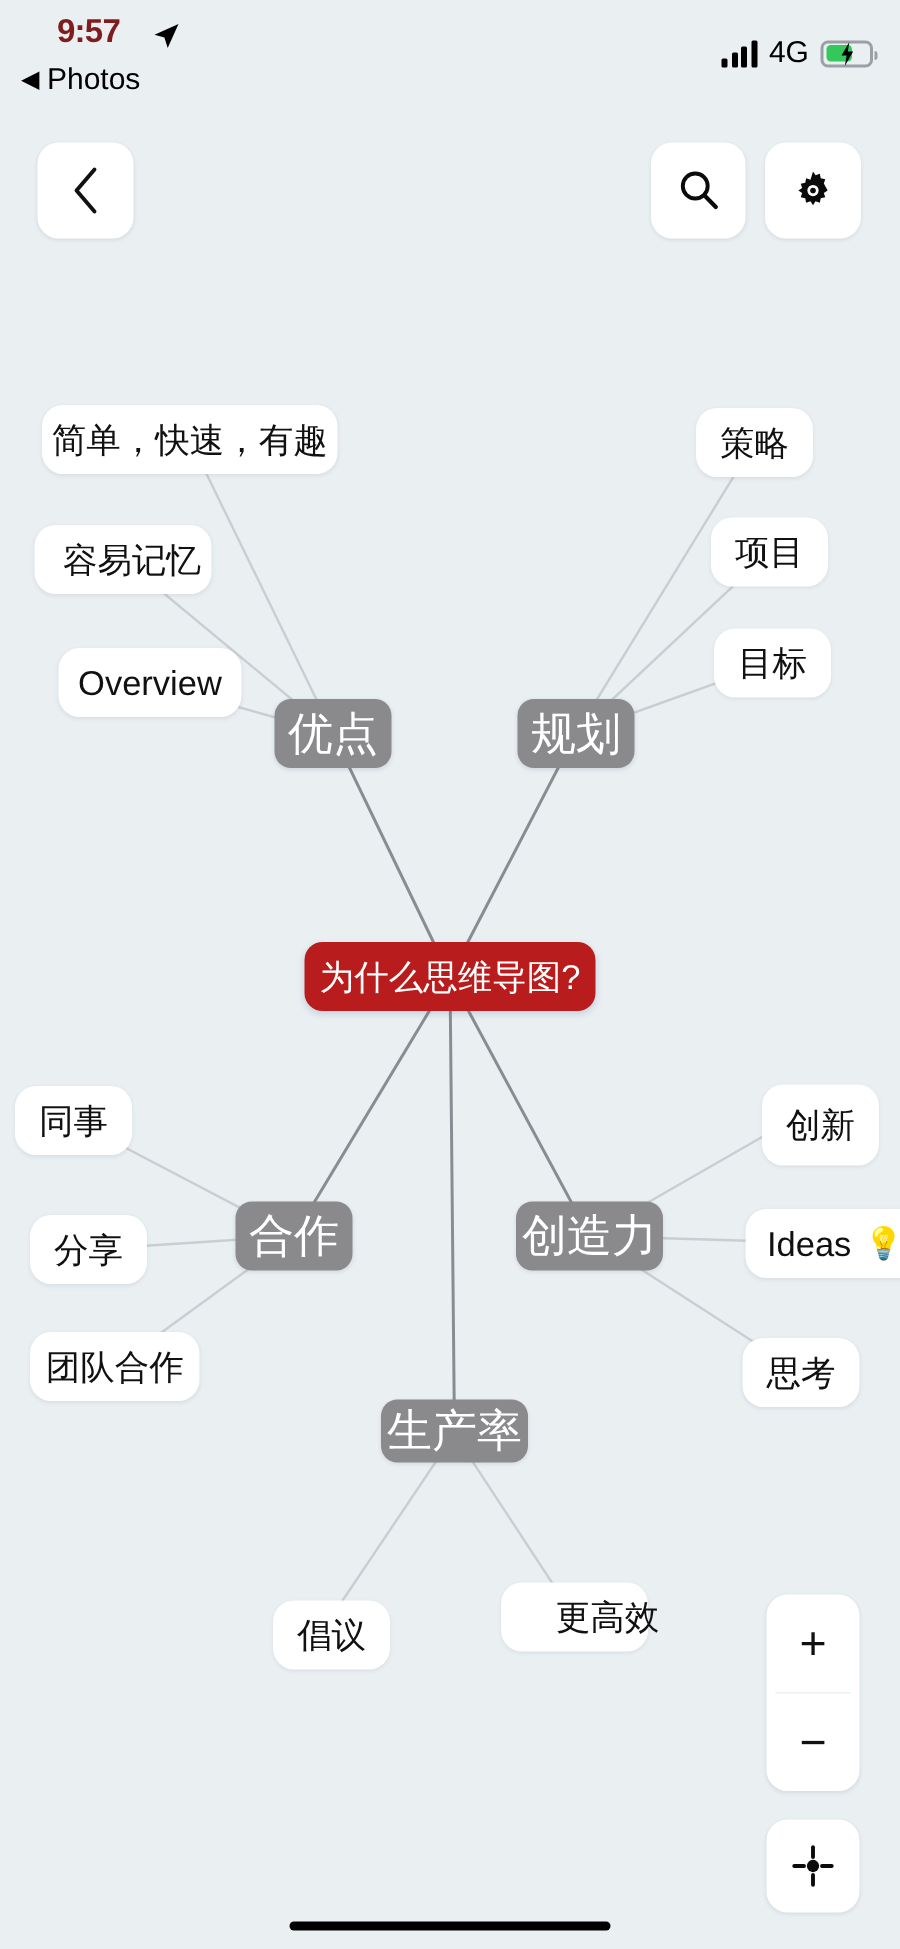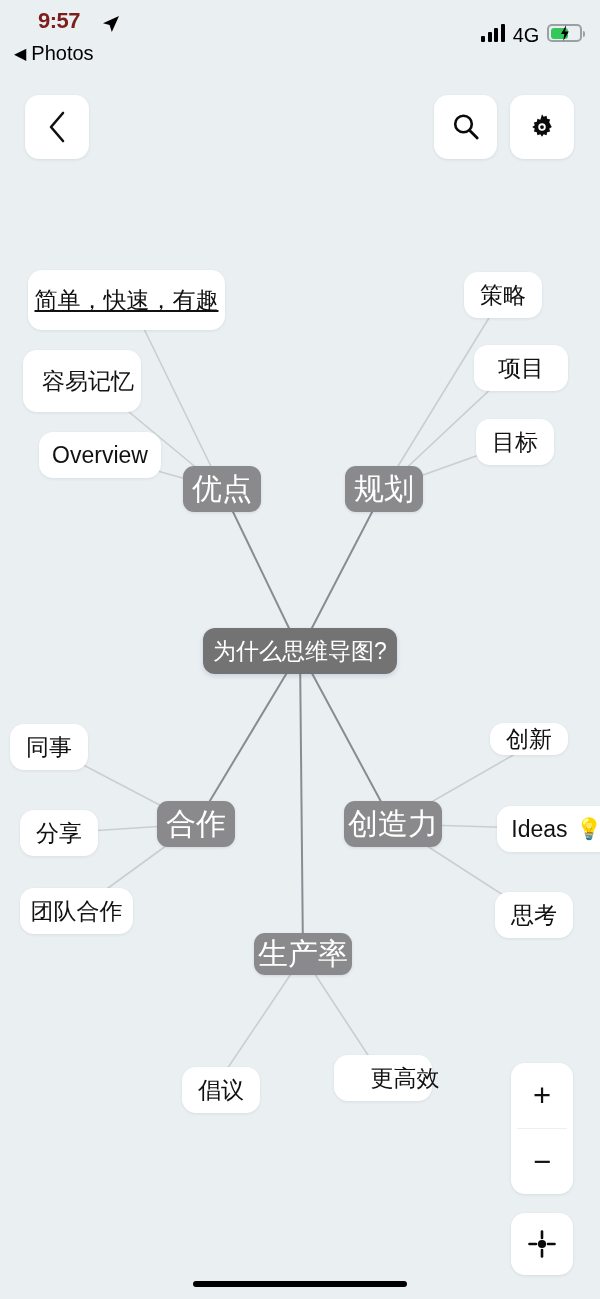--- a/index.html
+++ b/index.html
@@ -48,20 +48,21 @@
   }
   #back-app .tri {
     font-size: 16px;
     line-height: 1;
   }
 
   #status-right {
     position: absolute;
     right: 18px; top: 24px;
     display: flex;
+    align-items: center;
     gap: 8px;
   }
   .signal-bars {
     display: flex;
     align-items: flex-end;
     gap: 2.5px;
     height: 18px;
   }
   .signal-bars i {
     display: block;
@@ -155,21 +156,21 @@
   .node-branch {
     background: #8a8a8d;
     border-radius: 11px;
     color: #ffffff;
     font-size: 30px;
     font-weight: 500;
     box-shadow: 0 1px 3px rgba(30,50,70,0.12);
   }
 
   .node-root {
-    background: #737373;
+    background: #b91c1c;
     border-radius: 12px;
     color: #ffffff;
     font-size: 23px;
     font-weight: 500;
     box-shadow: 0 2px 5px rgba(30,80,120,0.18);
   }
 
   .leaf-emoji {
     margin-left: 9px;
     font-size: 21px;
@@ -295,57 +296,57 @@
       <line x1="196" y1="824" x2="49" y2="747" stroke="#c9ced2" stroke-width="1.6" stroke-linecap="round"></line>
       <line x1="196" y1="824" x2="59" y2="833" stroke="#c9ced2" stroke-width="1.6" stroke-linecap="round"></line>
       <line x1="196" y1="824" x2="76.5" y2="911" stroke="#c9ced2" stroke-width="1.6" stroke-linecap="round"></line>
       <line x1="393" y1="824" x2="529" y2="746" stroke="#c9ced2" stroke-width="1.6" stroke-linecap="round"></line>
       <line x1="393" y1="824" x2="557" y2="829" stroke="#c9ced2" stroke-width="1.6" stroke-linecap="round"></line>
       <line x1="393" y1="824" x2="534" y2="915" stroke="#c9ced2" stroke-width="1.6" stroke-linecap="round"></line>
       <line x1="303" y1="956" x2="221" y2="1078" stroke="#c9ced2" stroke-width="1.6" stroke-linecap="round"></line>
       <line x1="303" y1="956" x2="383" y2="1078" stroke="#c9ced2" stroke-width="1.6" stroke-linecap="round"></line>
     </svg>
   <div id="nodes">
-      <div class="node node-leaf" style="left: 28px; top: 270px; width: 197px; height: 60px; text-decoration: underline;">
+      <div class="node node-leaf" style="left: 28px; top: 270px; width: 197px; height: 46px;">
         <span>简单，快速，有趣</span>
       </div>
-      <div class="node node-leaf" style="left: 23px; top: 350px; width: 118px; height: 62px; padding-left: 12px;">
+      <div class="node node-leaf" style="left: 23px; top: 350px; width: 118px; height: 46px; padding-left: 12px;">
         <span>容易记忆</span>
       </div>
       <div class="node node-leaf" style="left: 39px; top: 432px; width: 122px; height: 46px; text-align: right;">
         <span>Overview</span>
       </div>
       <div class="node node-branch" style="left: 183px; top: 466px; width: 78px; height: 46px;">
         <span>优点</span>
       </div>
       <div class="node node-leaf" style="left: 464px; top: 272px; width: 78px; height: 46px;">
         <span>策略</span>
       </div>
-      <div class="node node-leaf" style="left: 474px; top: 345px; width: 94px; height: 46px;">
+      <div class="node node-leaf" style="left: 474px; top: 345px; width: 78px; height: 46px;">
         <span>项目</span>
       </div>
       <div class="node node-leaf" style="left: 476px; top: 419px; width: 78px; height: 46px;">
         <span>目标</span>
       </div>
       <div class="node node-branch" style="left: 345px; top: 466px; width: 78px; height: 46px;">
         <span>规划</span>
       </div>
       <div class="node node-leaf" style="left: 10px; top: 724px; width: 78px; height: 46px;">
         <span>同事</span>
       </div>
       <div class="node node-leaf" style="left: 20px; top: 810px; width: 78px; height: 46px;">
         <span>分享</span>
       </div>
       <div class="node node-leaf" style="left: 20px; top: 888px; width: 113px; height: 46px;">
         <span>团队合作</span>
       </div>
       <div class="node node-branch" style="left: 157px; top: 801px; width: 78px; height: 46px;">
         <span>合作</span>
       </div>
-      <div class="node node-leaf" style="left: 490px; top: 723px; width: 78px; height: 32px;">
+      <div class="node node-leaf" style="left: 508px; top: 723px; width: 78px; height: 54px;">
         <span>创新</span>
       </div>
       <div class="node node-leaf" style="left: 497px; top: 806px; width: 120px; height: 46px;">
         <span>Ideas</span>
         <span class="leaf-emoji">💡</span>
       </div>
       <div class="node node-leaf" style="left: 495px; top: 892px; width: 78px; height: 46px;">
         <span>思考</span>
       </div>
       <div class="node node-branch" style="left: 344px; top: 801px; width: 98px; height: 46px;">

